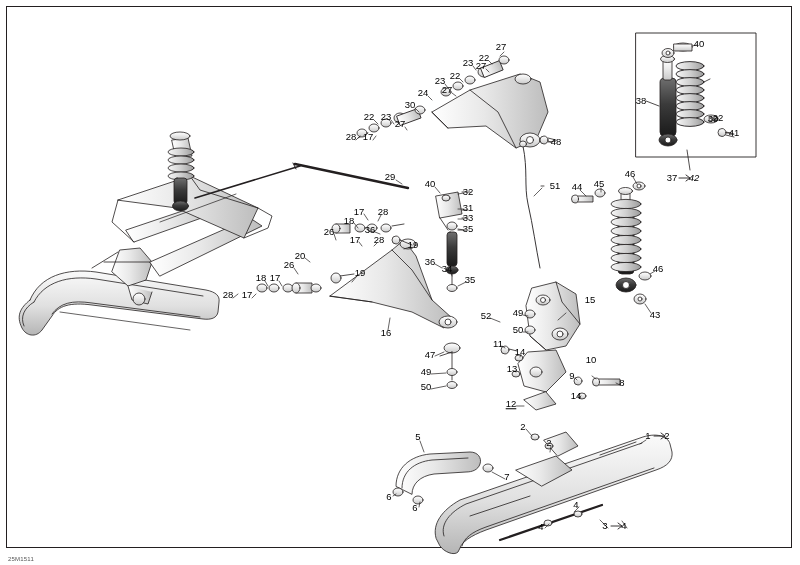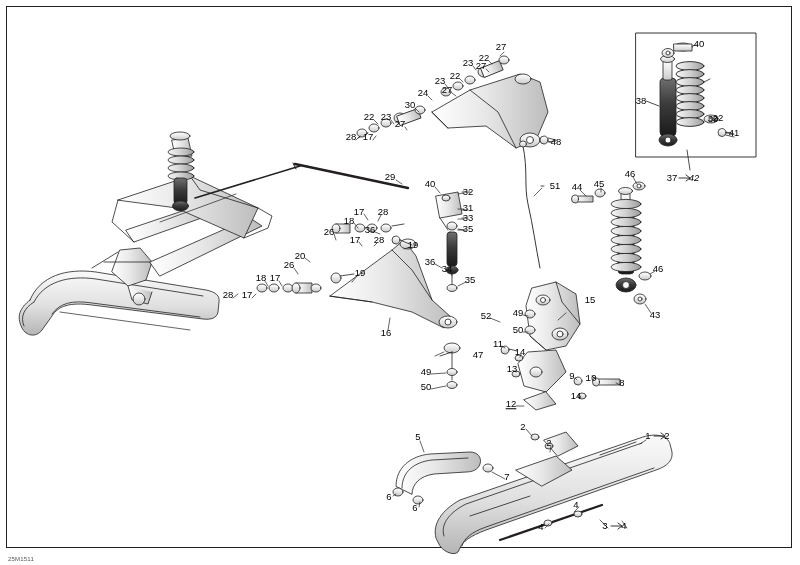--- a/index.html
+++ b/index.html
@@ -480,28 +480,28 @@
   <div class="label" style="left:386px; top:333px; transform:translate(-50%,-50%);">16</div>
   <div class="label" style="left:447px; top:269px; transform:translate(-50%,-50%);">34</div>
   <div class="label" style="left:430px; top:262px; transform:translate(-50%,-50%);">36</div>
   <div class="label" style="left:470px; top:280px; transform:translate(-50%,-50%);">35</div>
   <div class="label" style="left:486px; top:316px; transform:translate(-50%,-50%);text-align:right;">52</div>
   <div class="label" style="left:518px; top:313px; transform:translate(-50%,-50%);">49</div>
   <div class="label" style="left:518px; top:330px; transform:translate(-50%,-50%);">50</div>
   <div class="label" style="left:569px; top:300px; transform:translate(-50%,-50%);margin-left:21px;">15</div>
   <div class="label" style="left:658px; top:269px; transform:translate(-50%,-50%);">46</div>
   <div class="label" style="left:655px; top:315px; transform:translate(-50%,-50%);">43</div>
-  <div class="label" style="left:430px; top:355px; transform:translate(-50%,-50%);margin-left:48px;">47</div>
+  <div class="label" style="left:430px; top:355px; transform:translate(-50%,-50%);">47</div>
   <div class="label" style="left:426px; top:372px; transform:translate(-50%,-50%);">49</div>
   <div class="label" style="left:426px; top:387px; transform:translate(-50%,-50%);">50</div>
   <div class="label" style="left:498px; top:344px; transform:translate(-50%,-50%);">11</div>
   <div class="label" style="left:520px; top:352px; transform:translate(-50%,-50%);">14</div>
   <div class="label" style="left:512px; top:369px; transform:translate(-50%,-50%);">13</div>
   <div class="label" style="left:572px; top:376px; transform:translate(-50%,-50%);">9</div>
-  <div class="label" style="left:591px; top:379px; transform:translate(-50%,-50%);font-family:Liberation Mono, monospace;">10</div>
+  <div class="label" style="left:591px; top:360px; transform:translate(-50%,-50%);">10</div>
   <div class="label" style="left:622px; top:383px; transform:translate(-50%,-50%);">8</div>
   <div class="label" style="left:576px; top:396px; transform:translate(-50%,-50%);">14</div>
   <div class="label" style="left:511px; top:404px; transform:translate(-50%,-50%);text-decoration:underline;">12</div>
 
   <div class="label" style="left:507px; top:477px; transform:translate(-50%,-50%);">7</div>
   <div class="label" style="left:418px; top:437px; transform:translate(-50%,-50%);">5</div>
   <div class="label" style="left:389px; top:497px; transform:translate(-50%,-50%);">6</div>
   <div class="label" style="left:415px; top:508px; transform:translate(-50%,-50%);">6</div>
   <div class="label" style="left:523px; top:427px; transform:translate(-50%,-50%);">2</div>
   <div class="label" style="left:549px; top:443px; transform:translate(-50%,-50%);">2</div>

